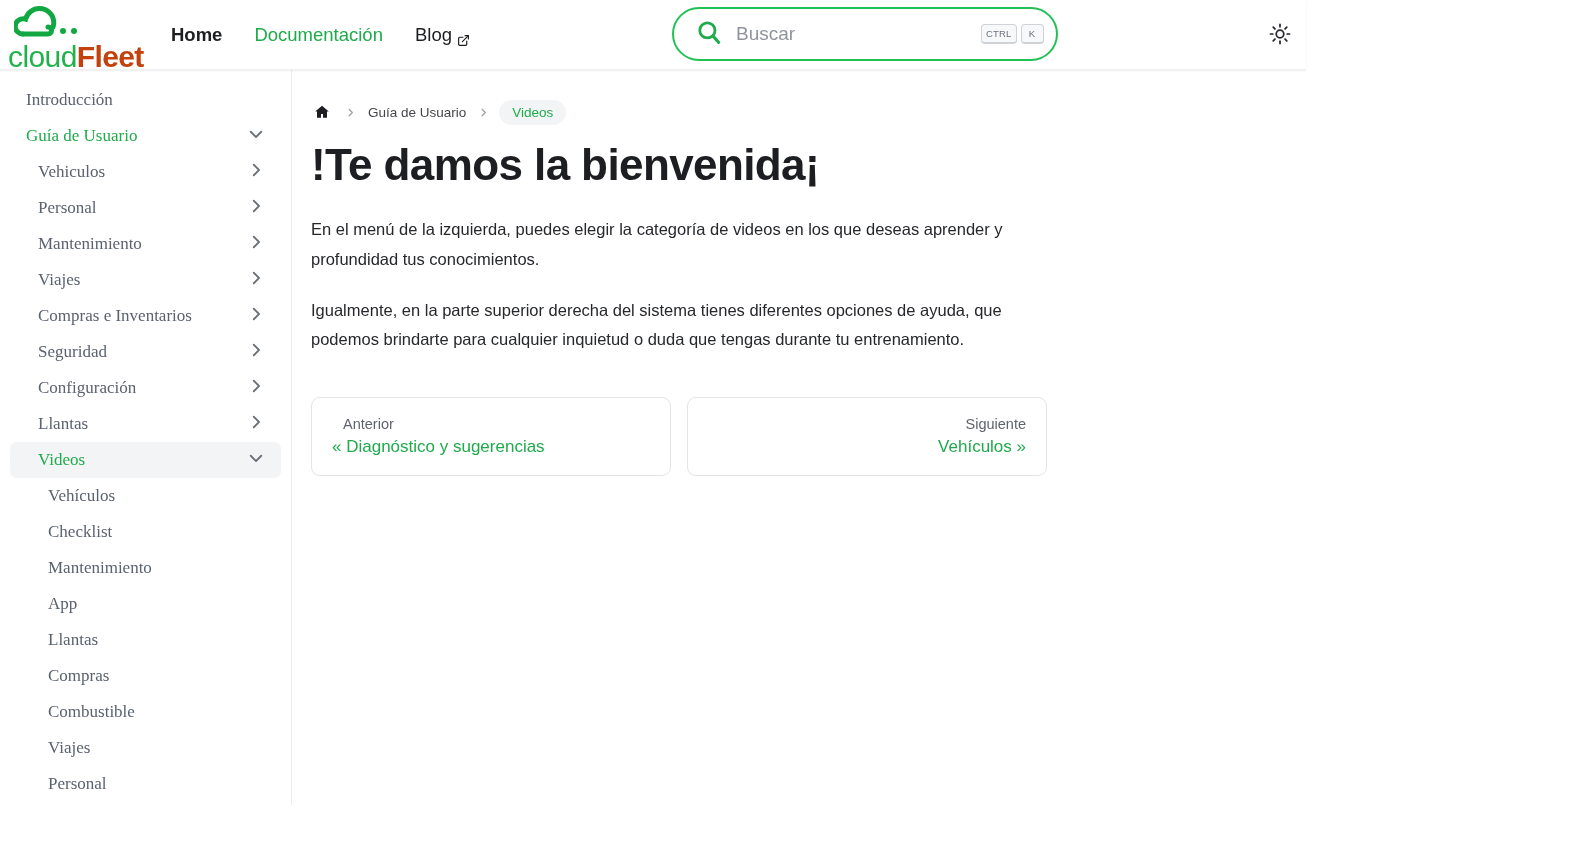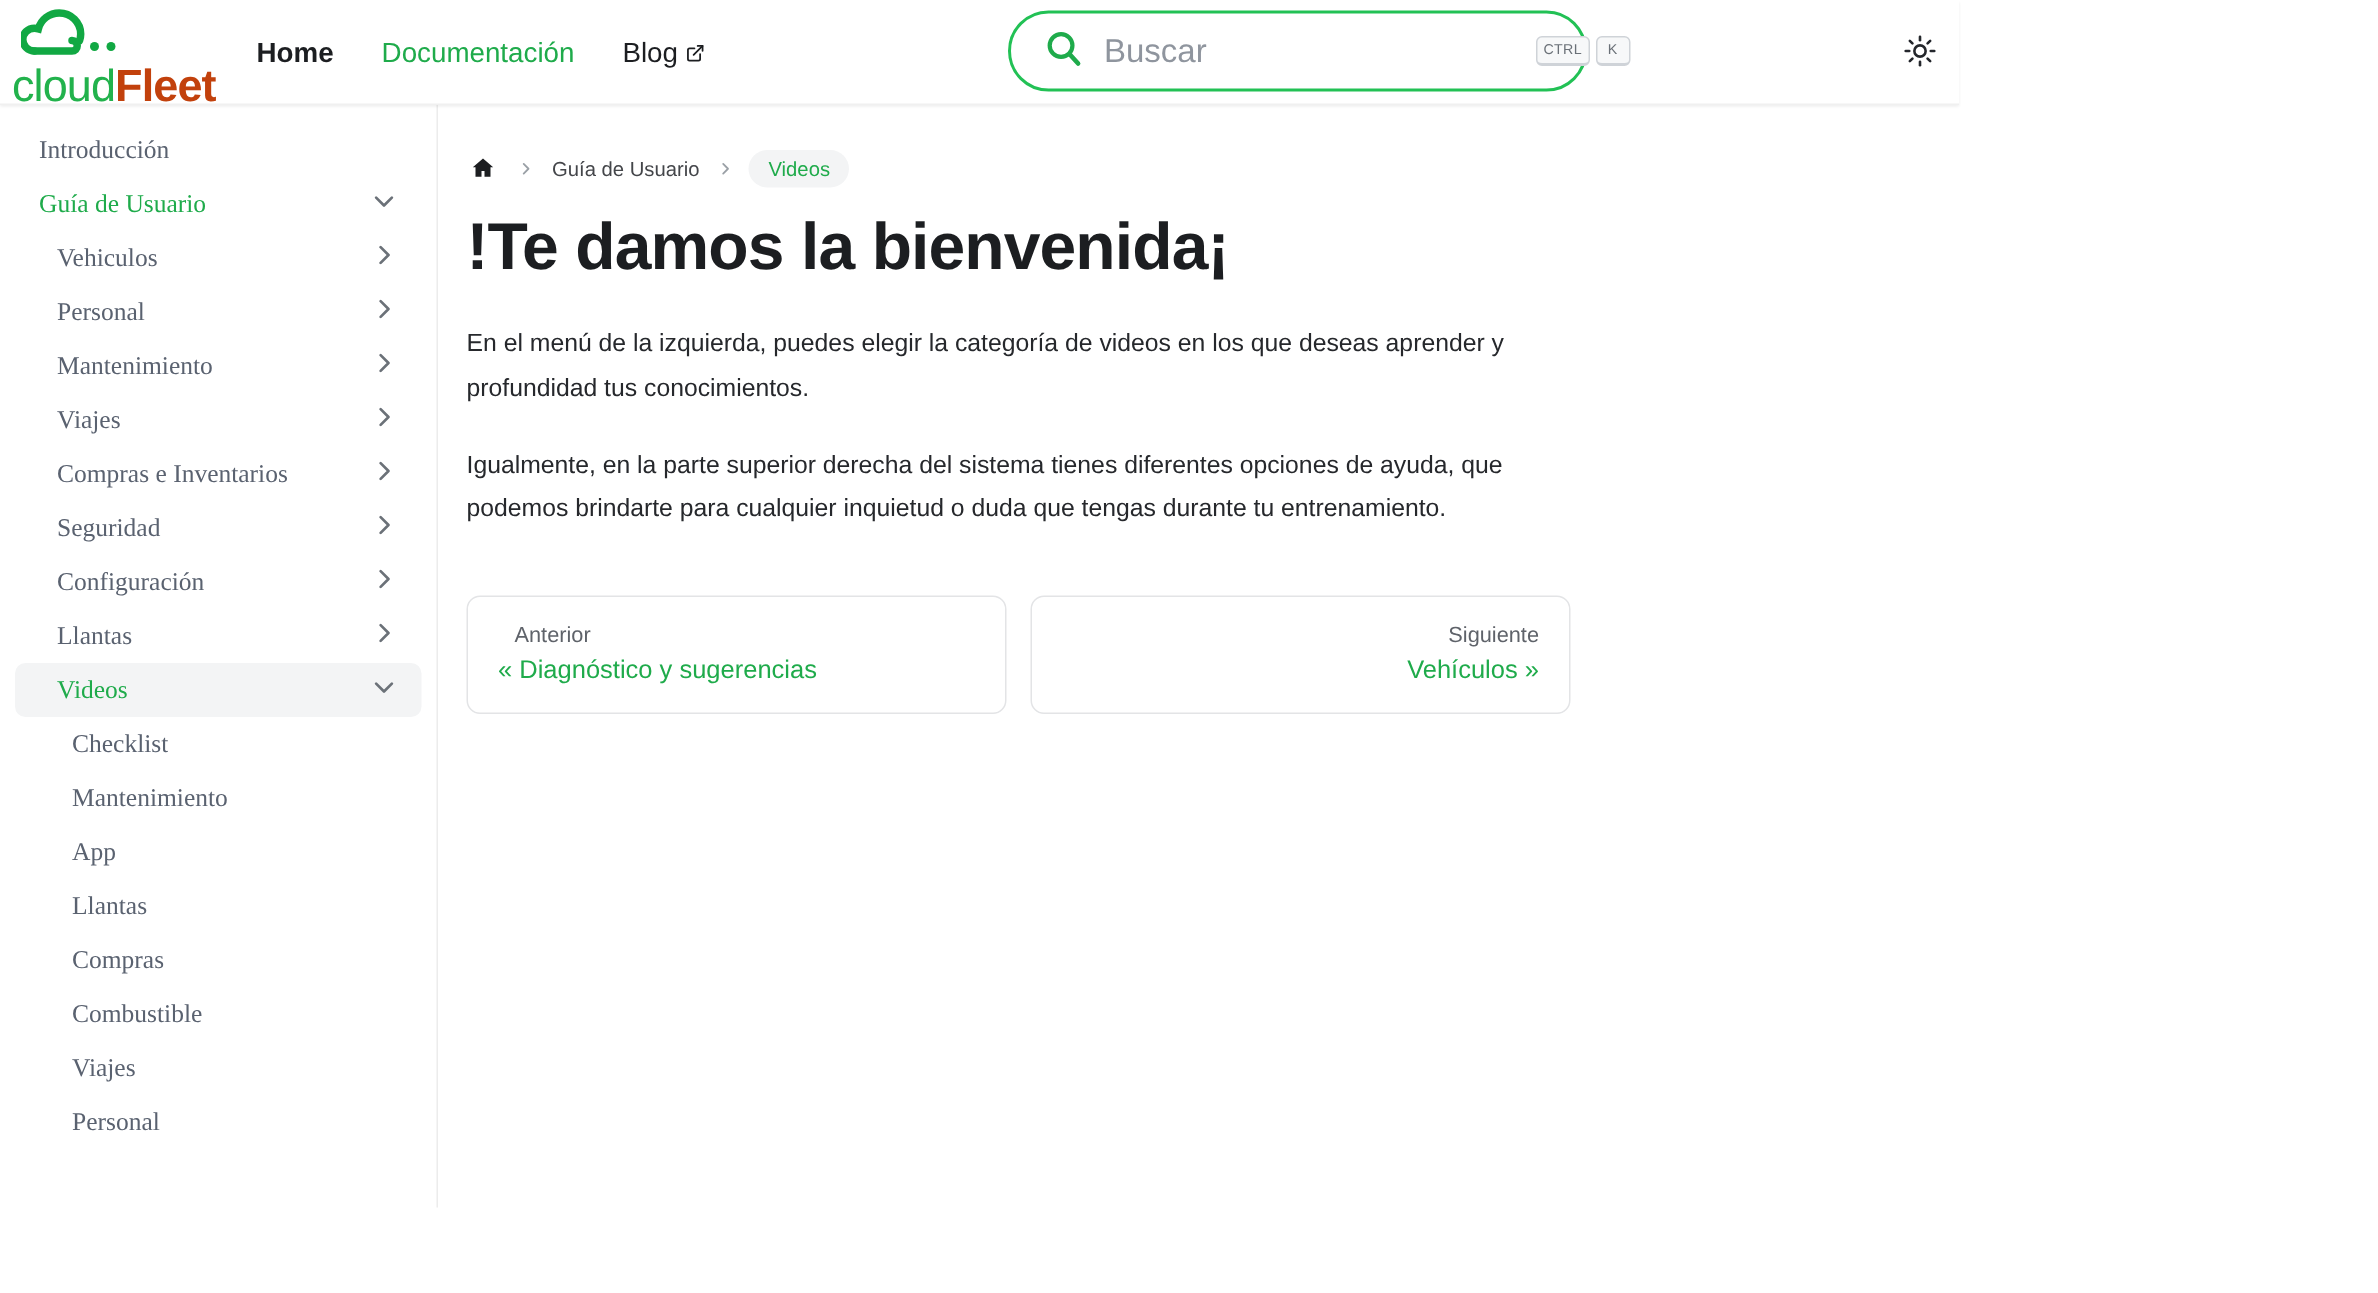--- a/index.html
+++ b/index.html
@@ -68,20 +68,21 @@
     align-items: center;
     gap: 0px;
   }
   .nav-link {
     font-size: 18.5px;
     color: #1c1e21;
     padding: 0 16px;
     text-decoration: none;
     white-space: nowrap;
     display: inline-flex;
+    align-items: center;
     gap: 5px;
     cursor: pointer;
   }
   .nav-link.bold { font-weight: 700; }
   .nav-link.green { color: #1fab4b; }
   .ext-icon { display: inline-block; width: 13px; height: 13px; position: relative; top: 1px; }
 
   
   .search-wrap {
     position: absolute;
@@ -97,21 +98,21 @@
     padding: 0 16px 0 22px;
     cursor: text;
   }
   .search-icon { flex: 0 0 auto; margin-right: 14px; display: block; }
   .search-input {
     flex: 1 1 auto;
     border: none;
     outline: none;
     background: transparent;
     font-family: "Liberation Sans", sans-serif;
-    font-size: 22px;
+    font-size: 19px;
     color: #1c1e21;
     padding: 0;
   }
   .search-input::placeholder { color: #8f959e; opacity: 1; }
   .kbds { display: flex; gap: 4px; align-items: center; }
   .kbd {
     display: inline-flex;
     align-items: center;
     justify-content: center;
     min-width: 23px;
@@ -419,20 +420,25 @@
         <li>
           <a class="menu-item lvl2 active-green active-bg">
             <span class="menu-label">Videos</span>
             <span class="chev"><svg width="18" height="18" viewBox="0 0 24 24" fill="none" xmlns="http://www.w3.org/2000/svg">
                 <path d="M5 9l7 7 7-7" stroke="#6b7178" stroke-width="2.4" stroke-linecap="round" stroke-linejoin="round"></path>
               </svg></span>
           </a>
         </li>
         <li>
           <a class="menu-item lvl3">
+            <span class="menu-label">Vehículos</span>
+          </a>
+        </li>
+        <li>
+          <a class="menu-item lvl3">
             <span class="menu-label">Checklist</span>
           </a>
         </li>
         <li>
           <a class="menu-item lvl3">
             <span class="menu-label">Mantenimiento</span>
           </a>
         </li>
         <li>
           <a class="menu-item lvl3">

